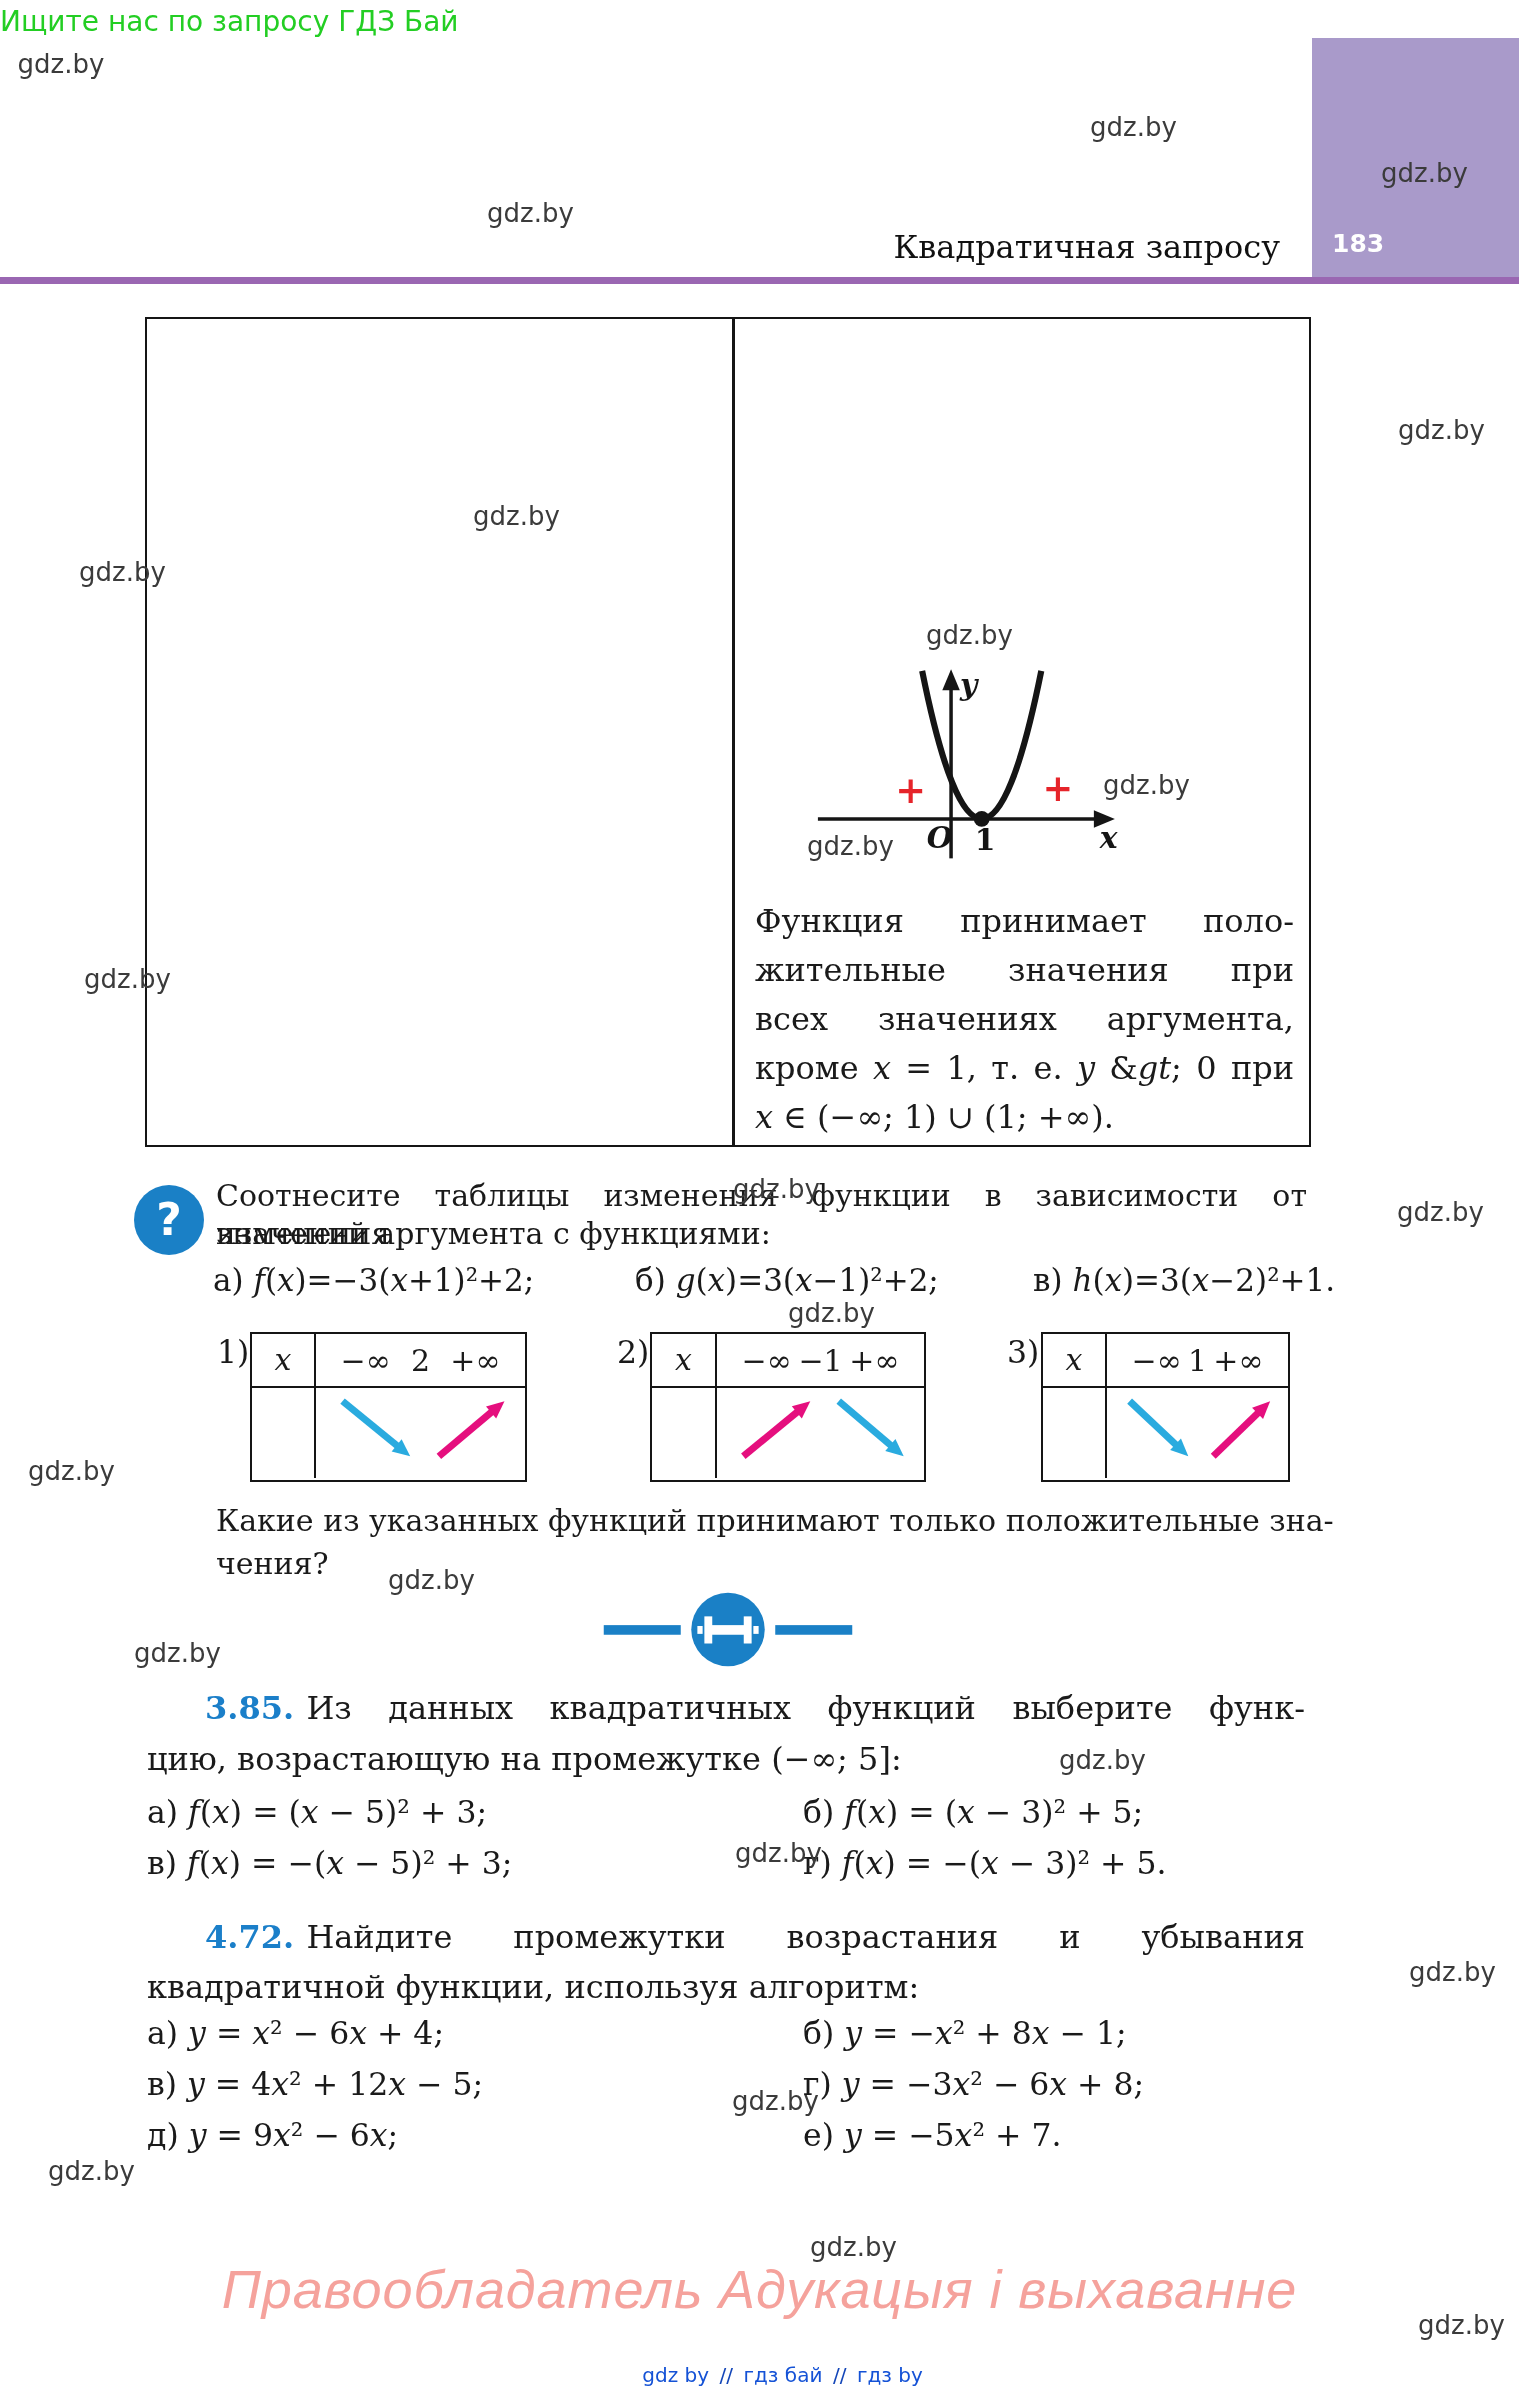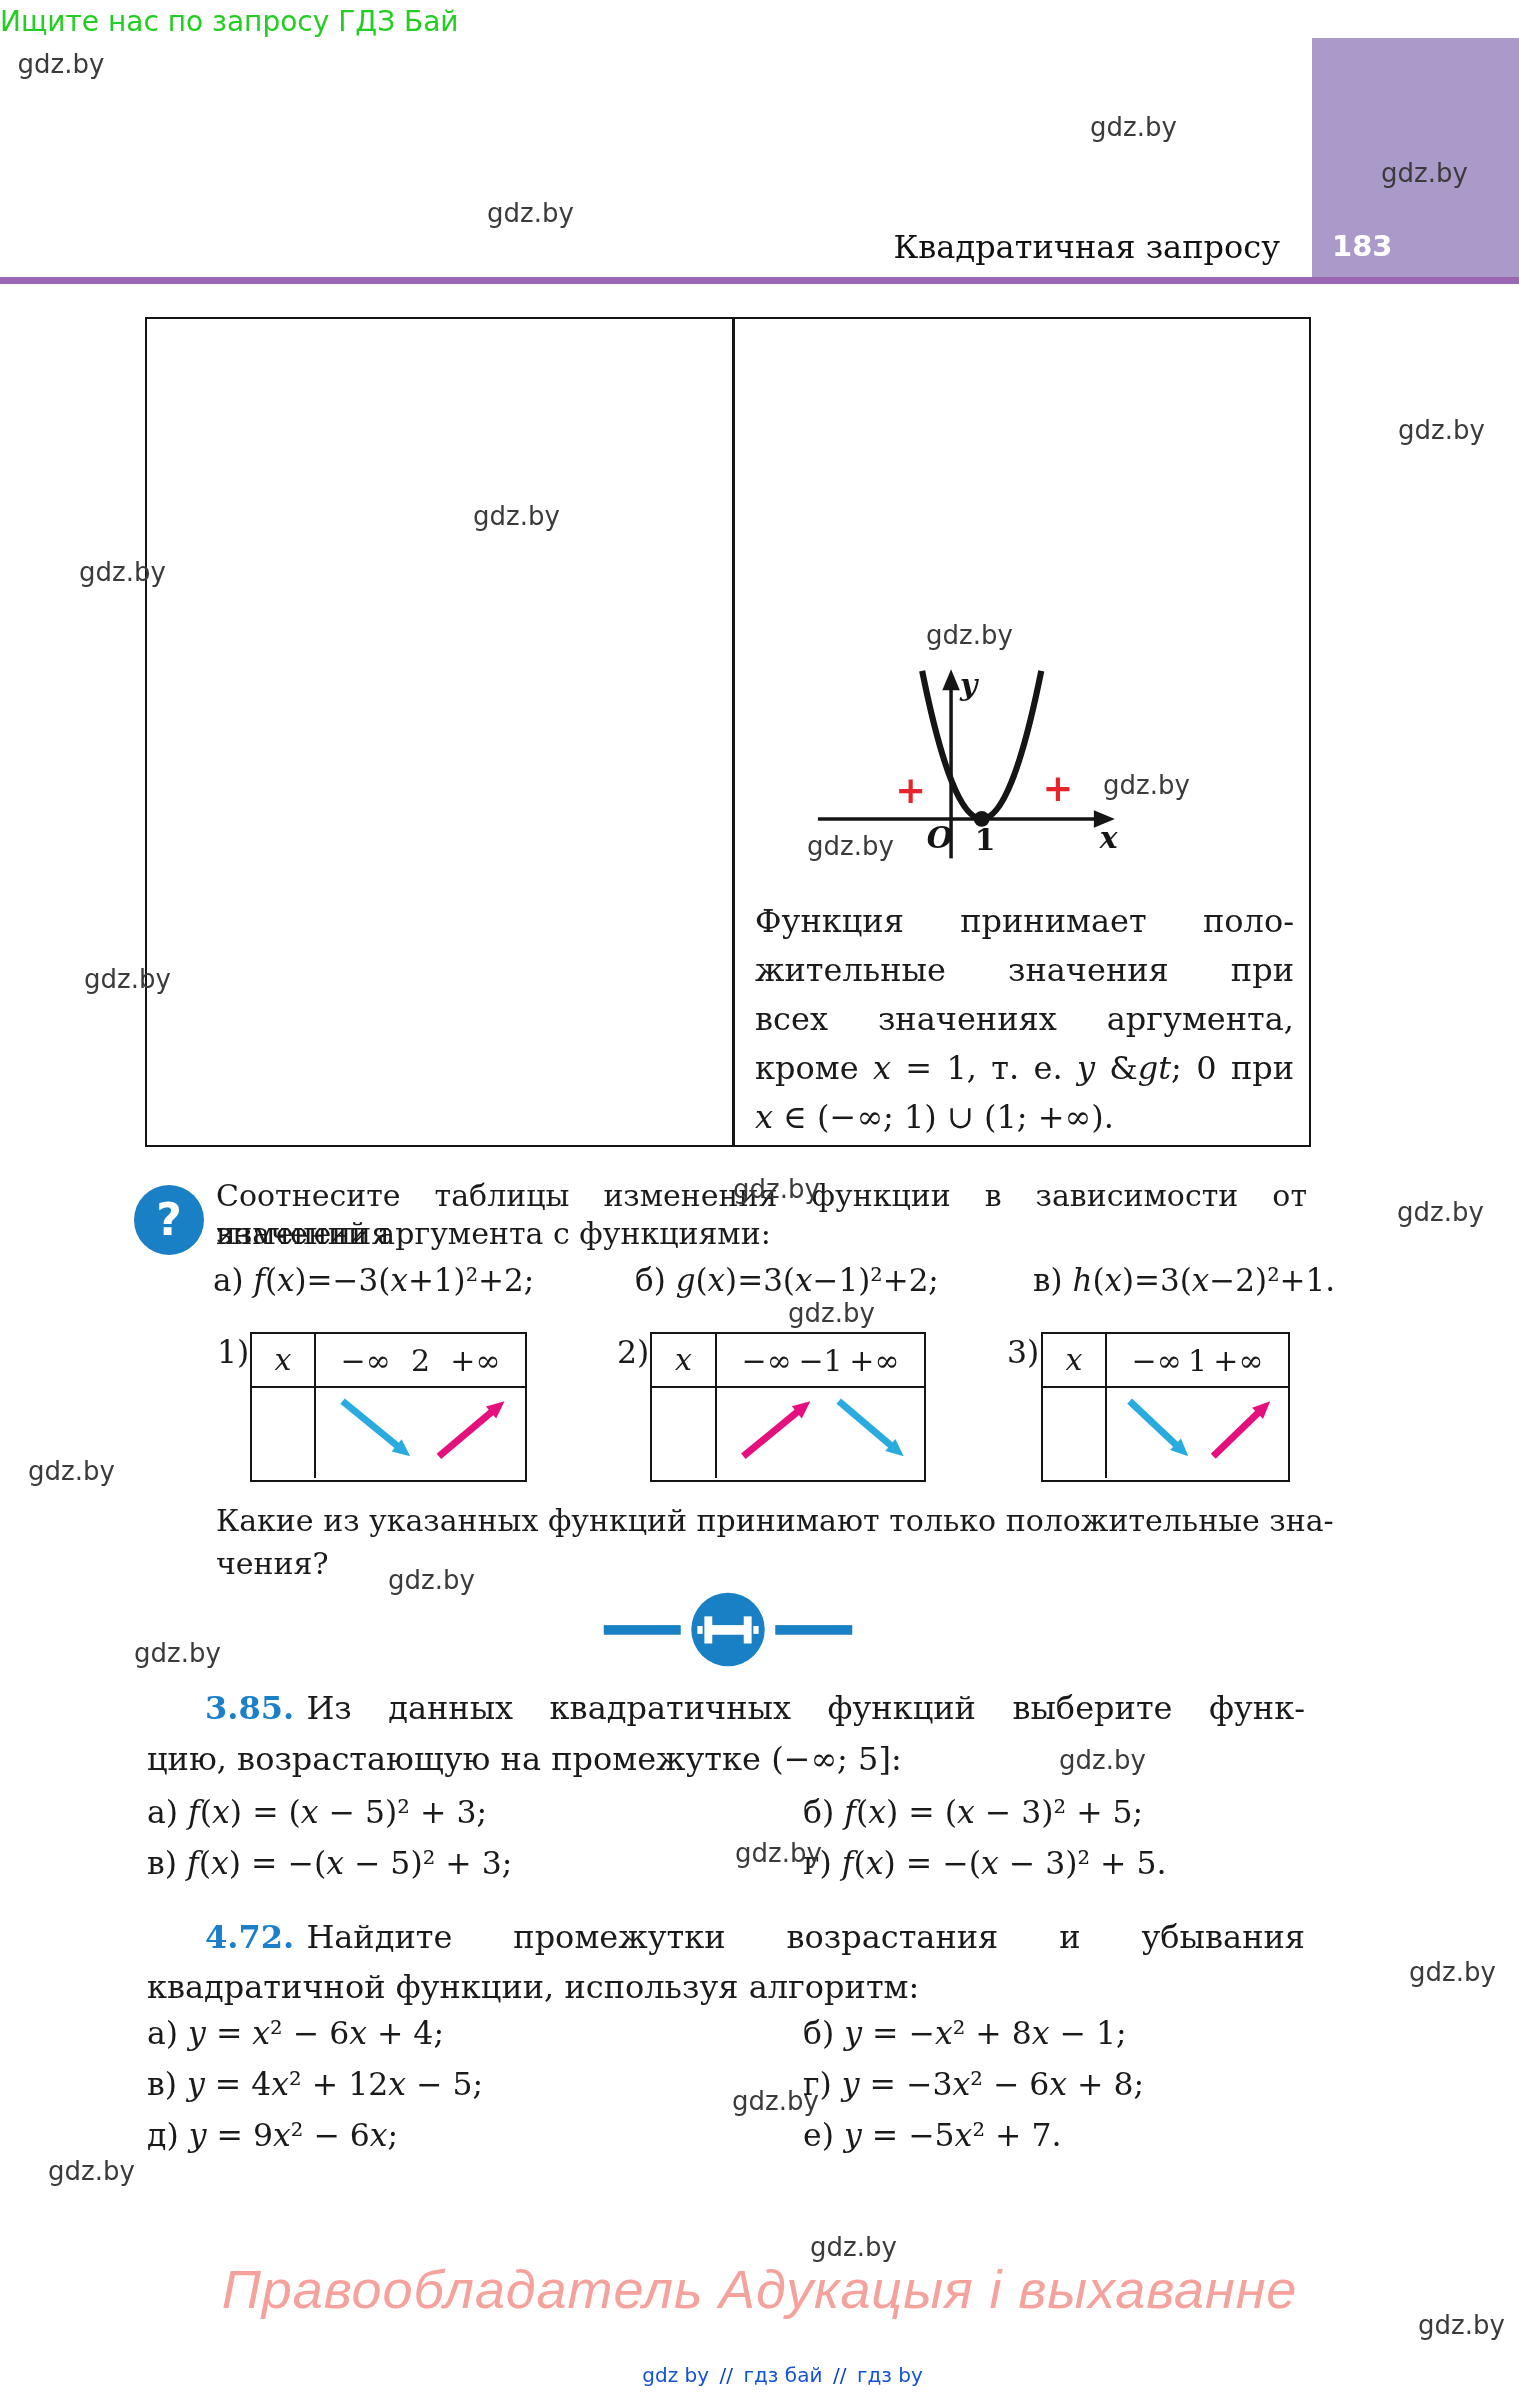--- a/index.html
+++ b/index.html
@@ -4,21 +4,21 @@
 <style>
   html,body{margin:0;padding:0;background:#fff;}
   .page{position:relative;width:1519px;height:2401px;background:#ffffff;overflow:hidden;
         font-family:"DejaVu Serif", serif;color:#1a1a1a;}
   
   .banner{position:absolute;top:5.3px;left:0;width:100%;text-align:left;
           font-family:"DejaVu Sans", sans-serif;font-size:28px;color:#23ce23;}
   
   .pnum-box{position:absolute;left:1312px;top:38px;width:207px;height:240px;background:#a99aca;}
   .pnum{position:absolute;left:20px;top:191px;font-family:"DejaVu Sans", sans-serif;
-        font-weight:bold;font-size:29px;color:#ffffff;}
+        font-weight:bold;font-size:25px;color:#ffffff;}
   .htitle{position:absolute;right:239px;top:228px;font-size:32px;color:#111;}
   .hrule{position:absolute;left:0;top:277px;width:1519px;height:7px;background:#9a67b2;}
   
   .wm{position:absolute;font-family:"DejaVu Sans", sans-serif;font-size:26px;color:#3b3b3b;
       z-index:6;white-space:nowrap;}
   
   .sbox{position:absolute;left:145px;top:317px;width:1166px;height:830px;
         border:2.6px solid #151515;box-sizing:border-box;}
   .sdivider{position:absolute;left:585px;top:0;bottom:0;width:2.6px;background:#151515;}
   .para{position:absolute;width:539px;}

